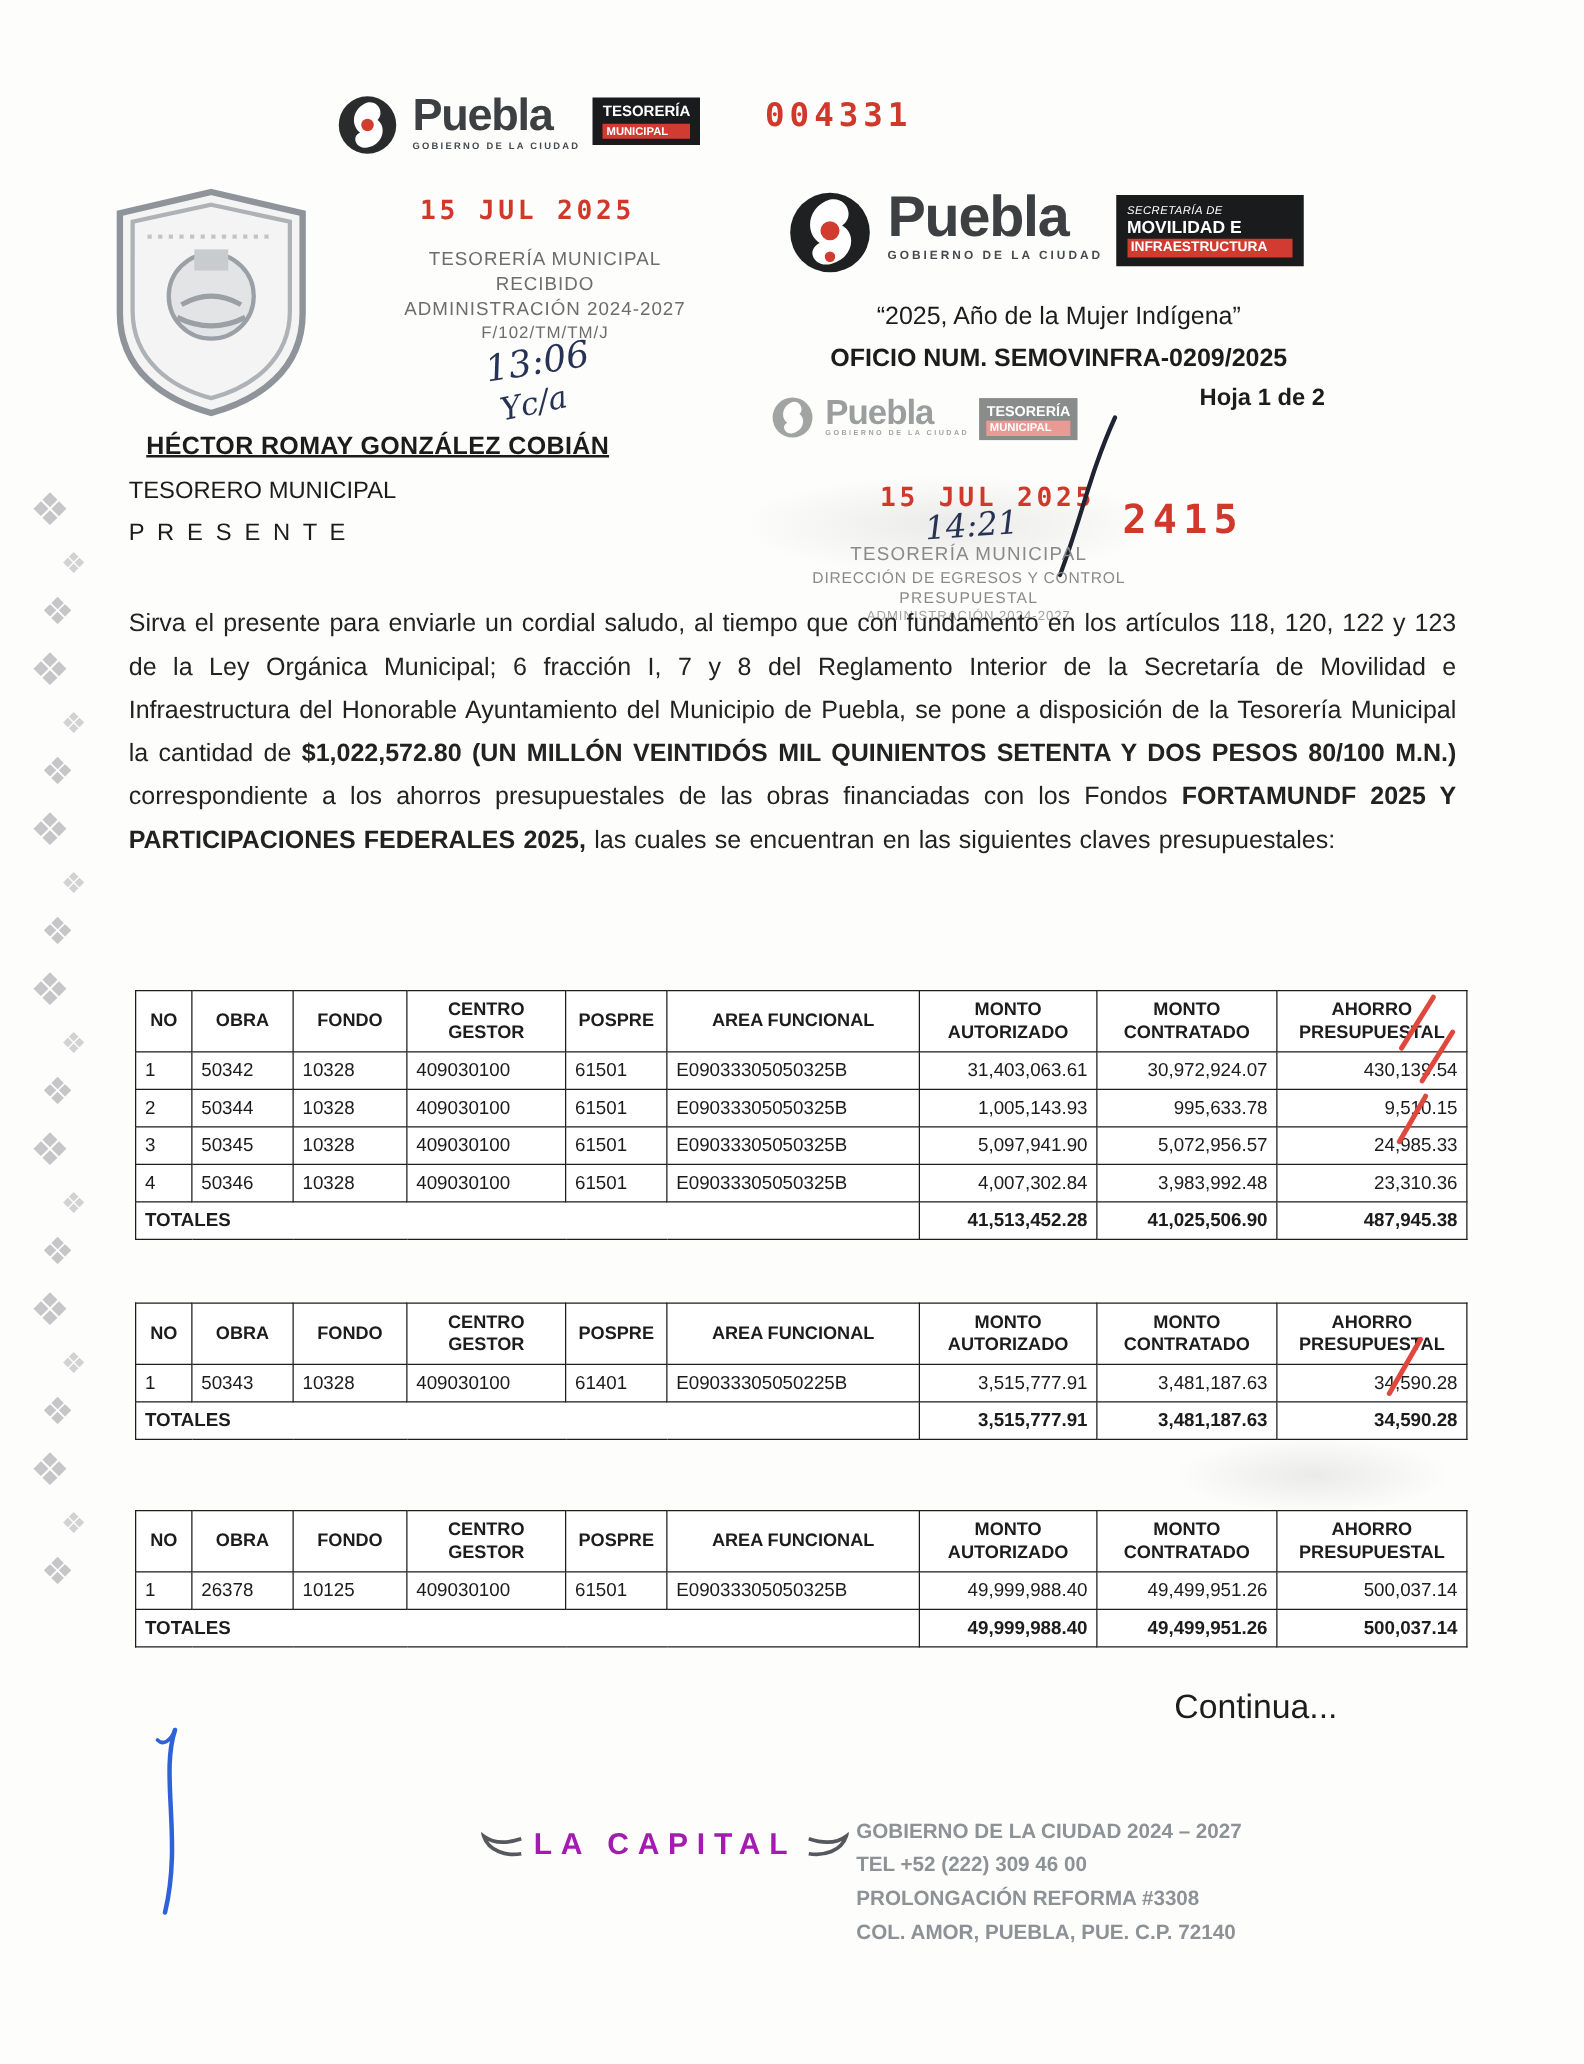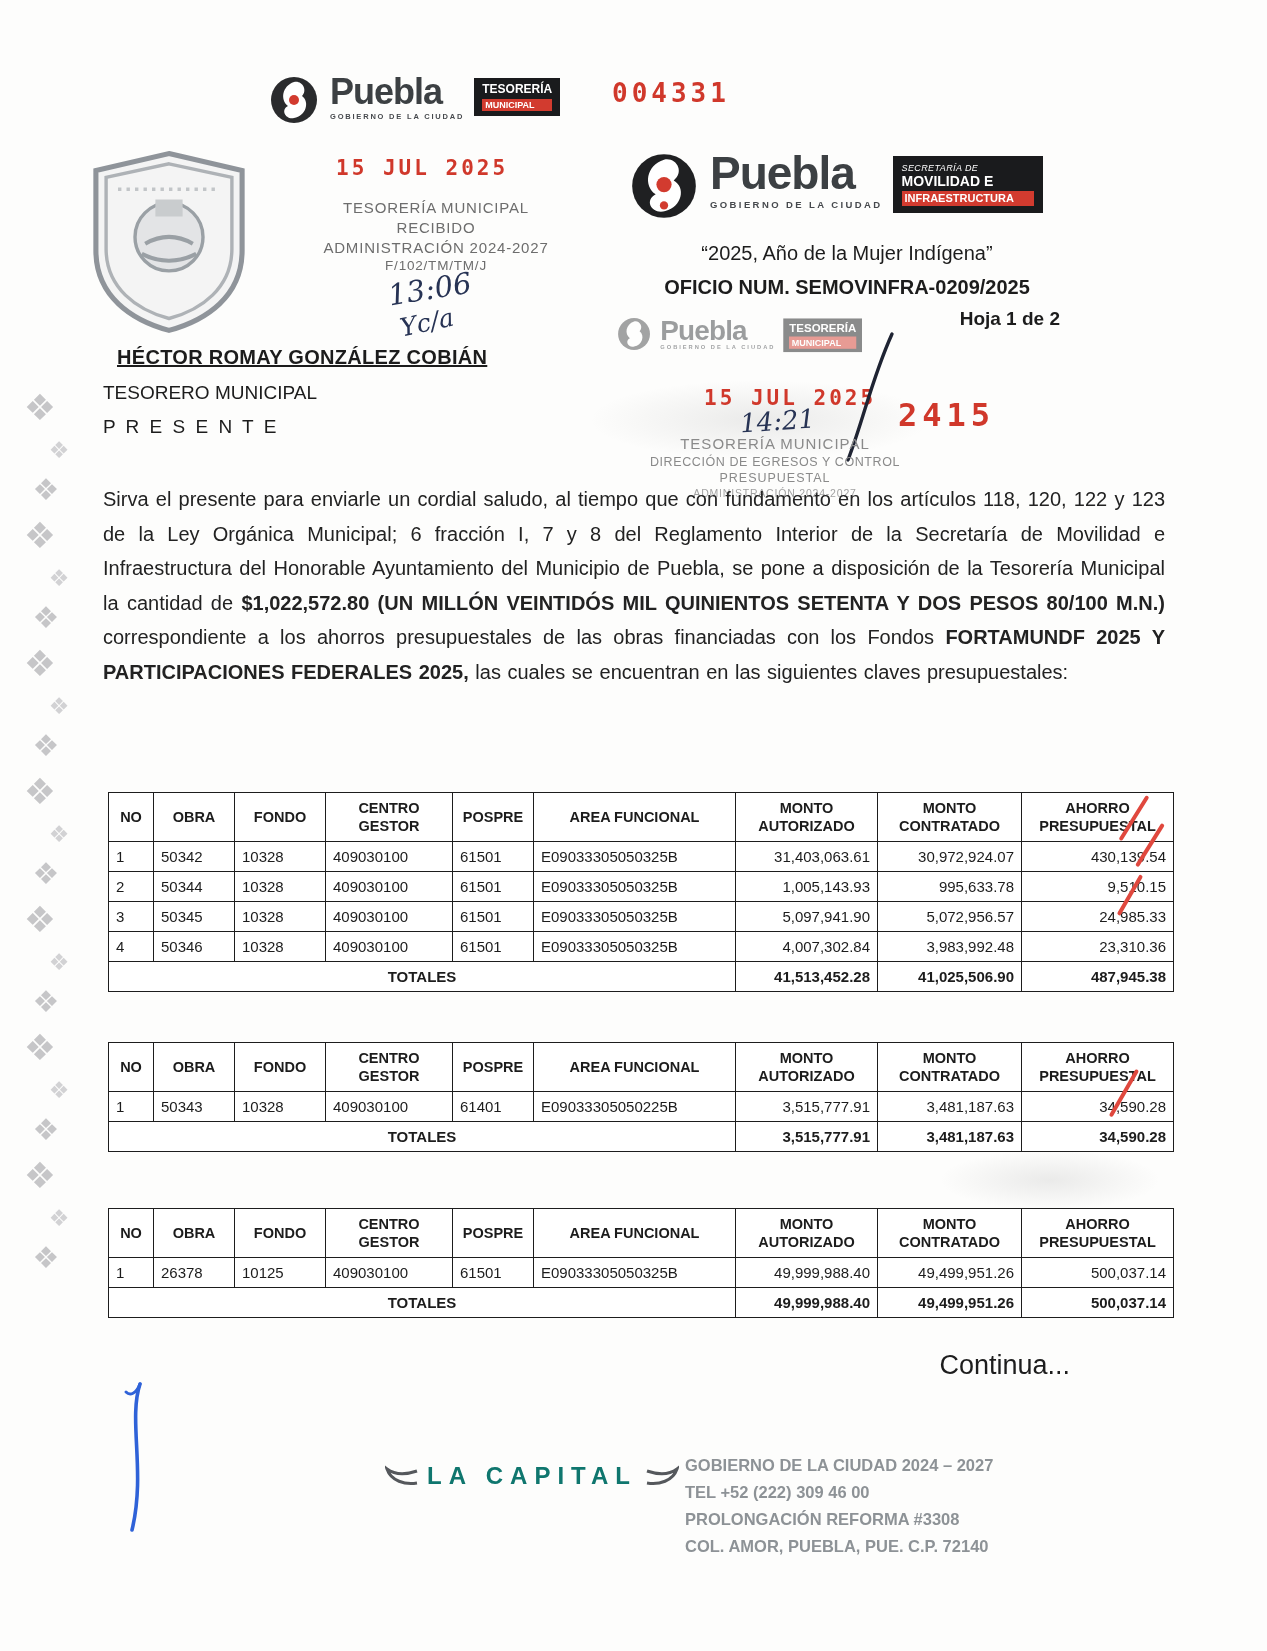--- a/index.html
+++ b/index.html
@@ -71,35 +71,35 @@
     text-align:justify;margin:0;word-spacing:1px;color:#222;}
 
   
   table.doc{border-collapse:collapse;table-layout:fixed;width:1002px;background:#fff;position:absolute;left:108px;}
   .t1{top:792px;} .t2{top:1042px;} .t3{top:1208px;}
   .doc th,.doc td{border:1.7px solid #1d1d1d;overflow:hidden;}
   .doc th{font-size:14.5px;font-weight:700;text-align:center;padding:6px 3px;line-height:1.25;}
   .doc td{font-size:15px;padding:4px 7px;height:21px;}
   .doc td.num{text-align:right;}
   .doc tr.totals td{font-weight:700;}
-  .doc td.tlabel{text-align:center;}
+  .doc td.tlabel{text-align:left;}
   .doc th:nth-child(1){width:38px;}
   .doc th:nth-child(2){width:74px;}
   .doc th:nth-child(3){width:84px;}
   .doc th:nth-child(4){width:120px;}
   .doc th:nth-child(5){width:74px;}
   .doc th:nth-child(6){width:195px;}
   .doc th:nth-child(7){width:135px;}
   .doc th:nth-child(8){width:137px;}
   .doc th:nth-child(9){width:145px;}
 
   .continua{left:900px;top:1350px;width:170px;text-align:right;font-size:27px;color:#1d1d1d;}
 
   
-  .brand{left:382px;top:1462px;width:300px;text-align:center;color:#0f766e;}
+  .brand{left:382px;top:1462px;width:300px;text-align:center;color:#a21caf;}
   .brand .b1{display:flex;align-items:center;justify-content:center;gap:8px;
     font-size:24px;font-weight:700;letter-spacing:7px;}
   .brand .b2{font-size:44px;font-weight:900;letter-spacing:2px;line-height:1.05;}
   .contact{left:685px;top:1452px;font-size:16.5px;font-weight:700;color:#8d9296;line-height:27px;}
 
   
   .redmark{position:absolute;width:3.5px;background:#e0483e;border-radius:2px;}
   .bleed{position:absolute;pointer-events:none;
     background:radial-gradient(closest-side, rgba(120,120,120,.14), rgba(120,120,120,0));}
 </style>

